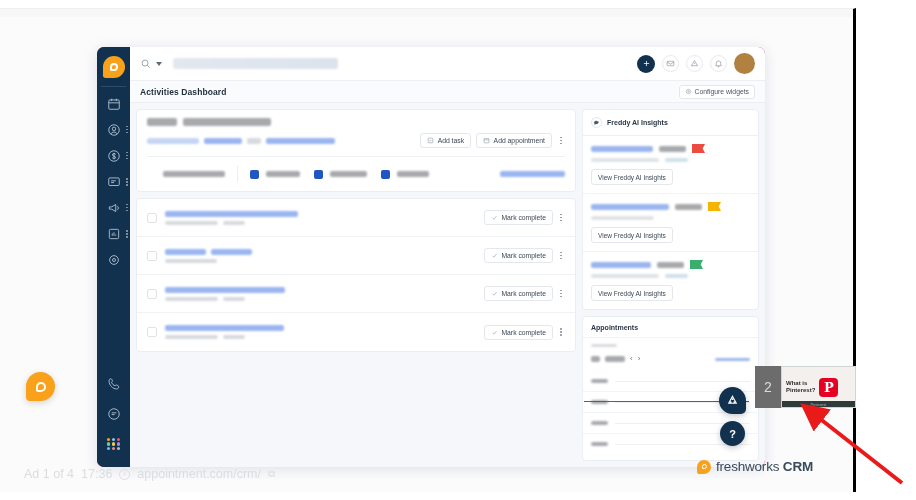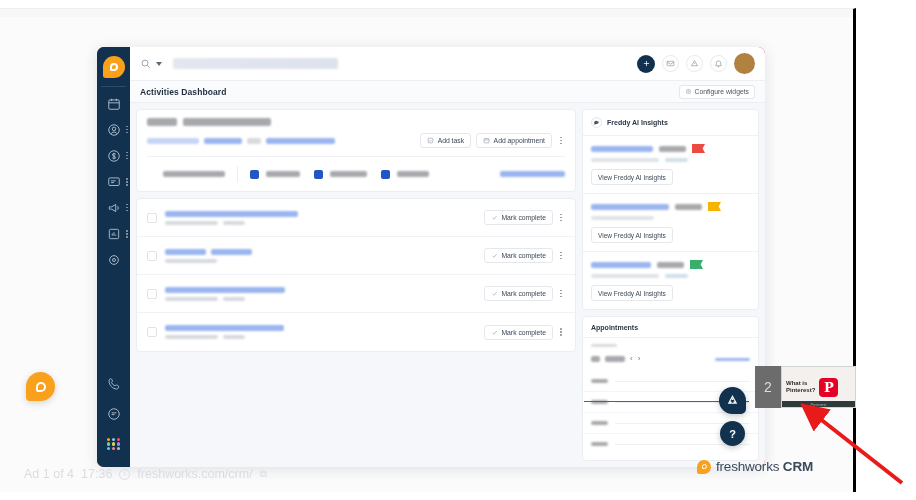--- a/index.html
+++ b/index.html
@@ -616,21 +616,21 @@
     </div>
 
     <div class="float-logo">
         <i></i>
       </div>
 
     <div class="ad-bar">
       <span>Ad 1 of 4</span>
       <span>17:36</span>
       <span class="info-i">i</span>
-      <span>freshworks.com/crm/</span>
+      <span>appointment.com/crm/</span>
       <span class="ext">⧉</span>
     </div>
 
   </div>
 
   <div class="ad-card">
     <div class="ad-num">2</div>
     <div class="ad-inner">
       <div class="ad-text">
         <span>What is</span><br>

